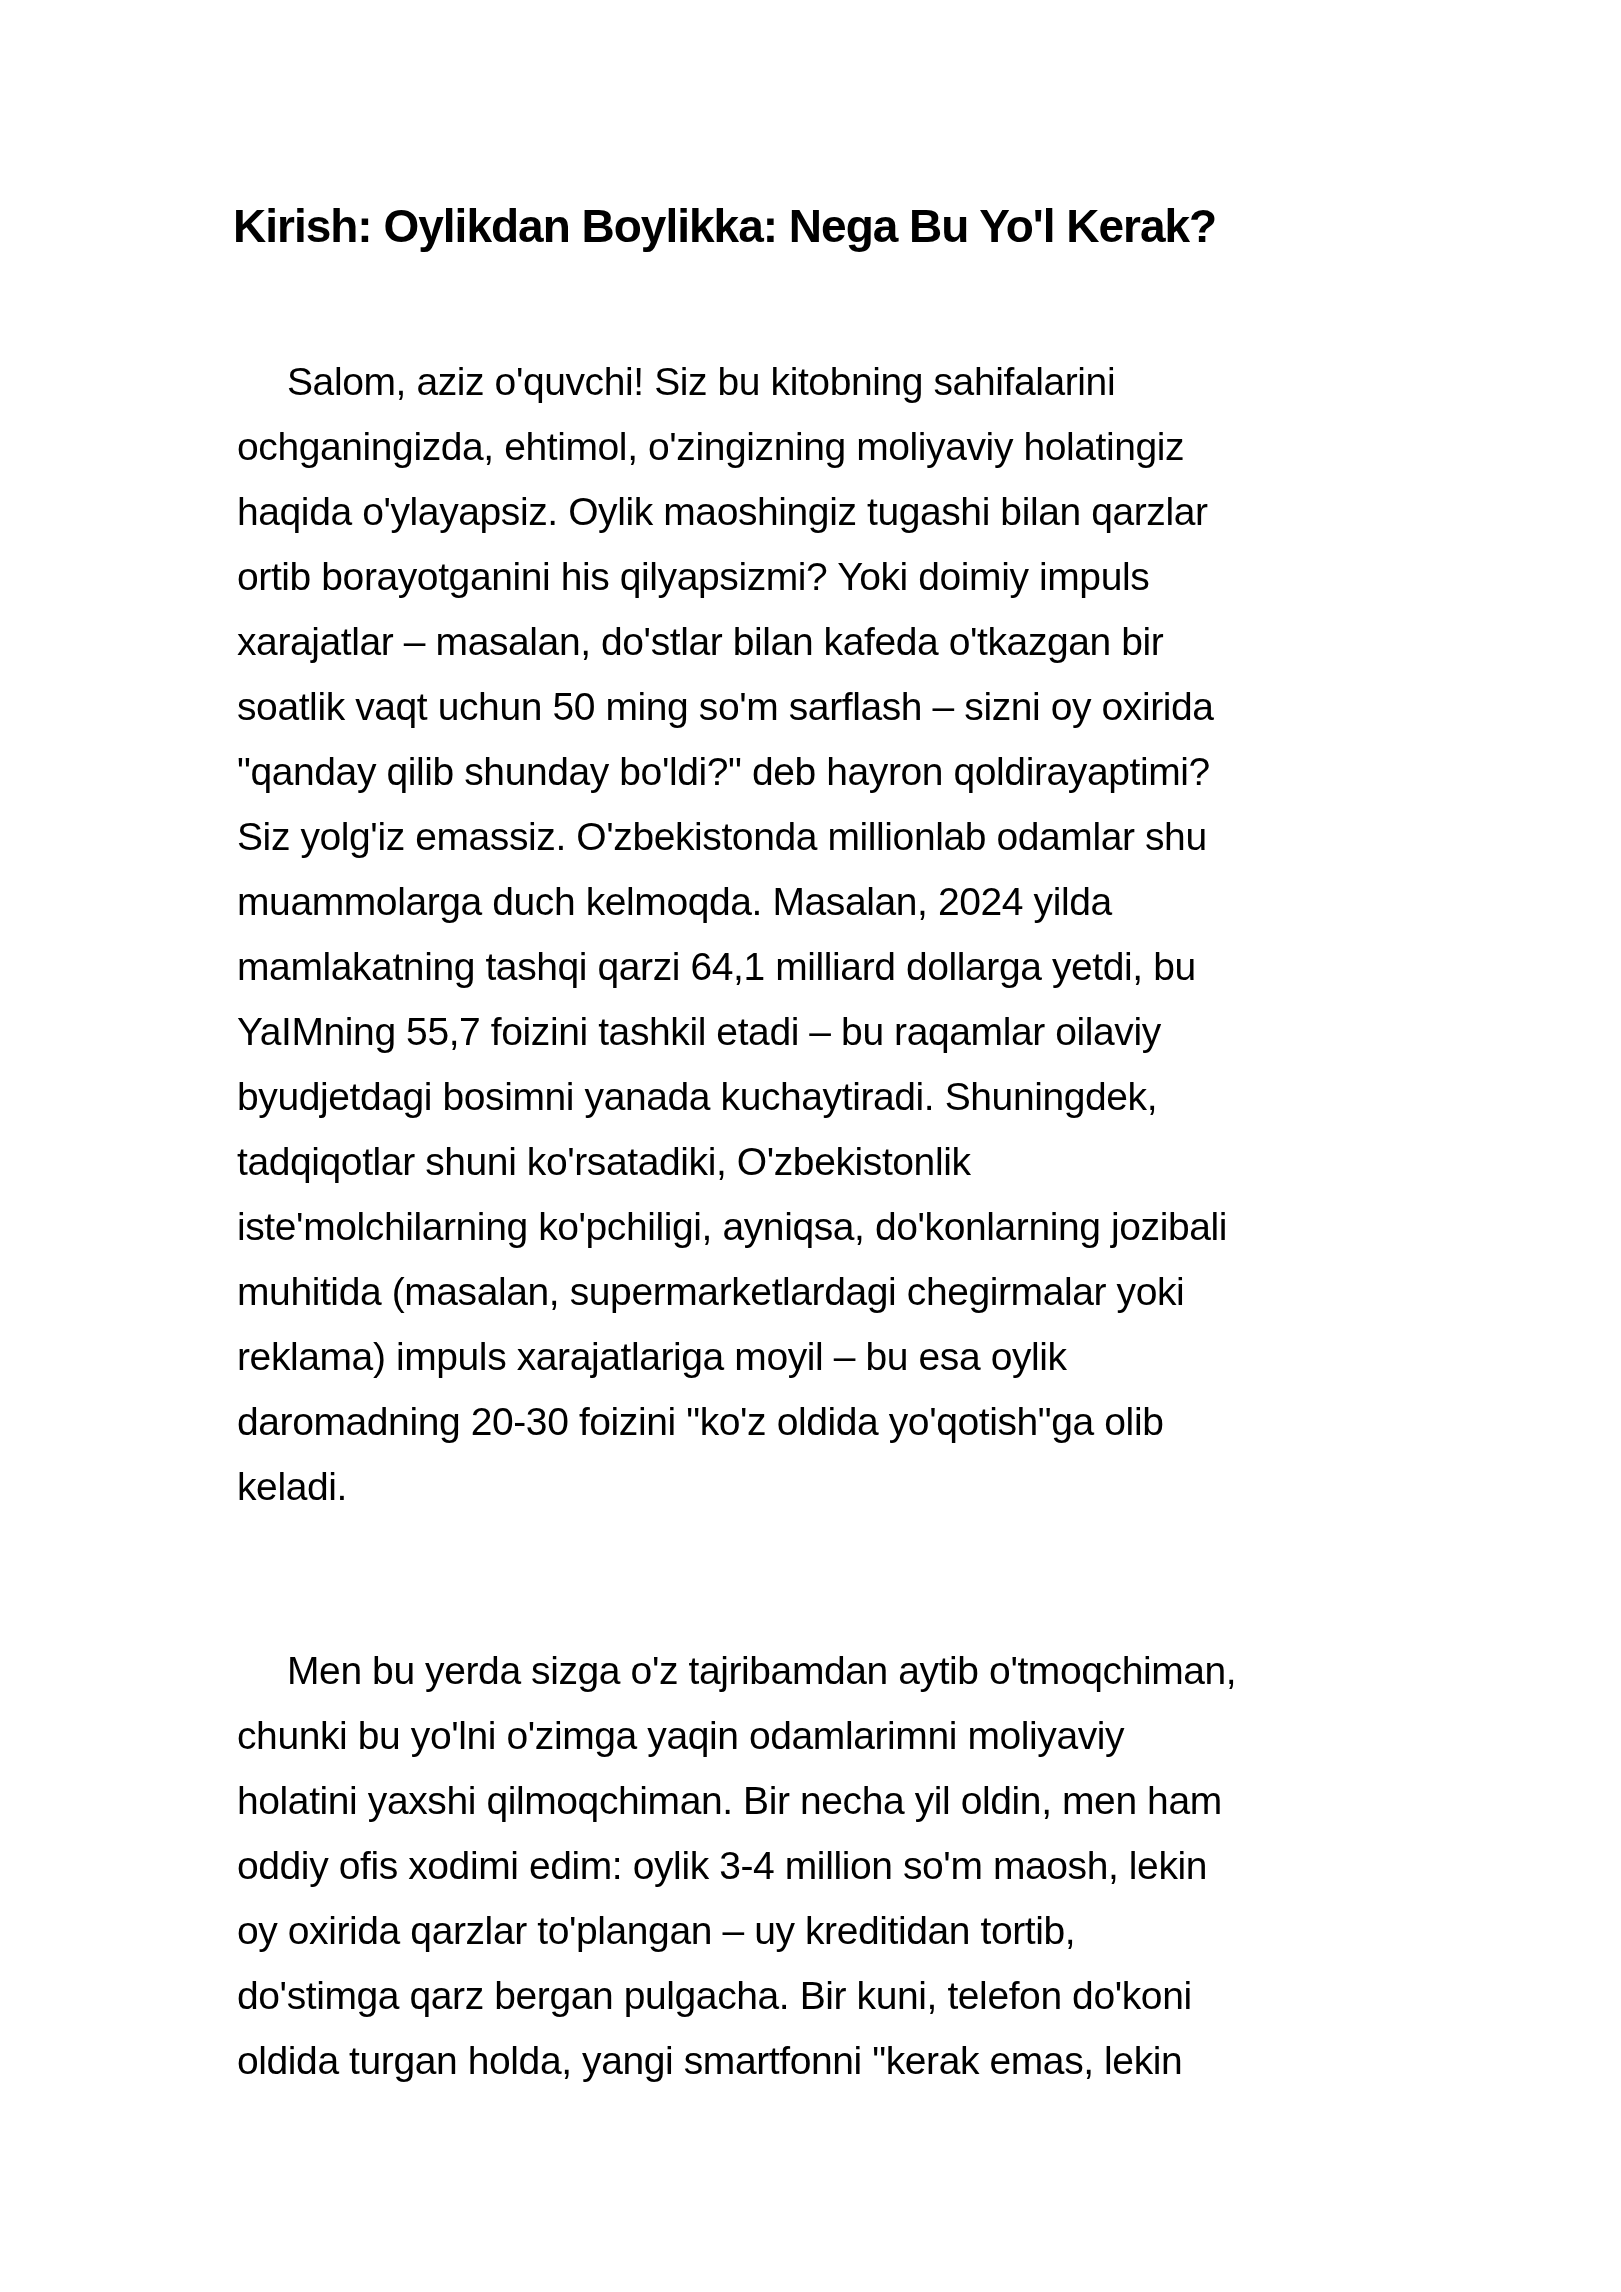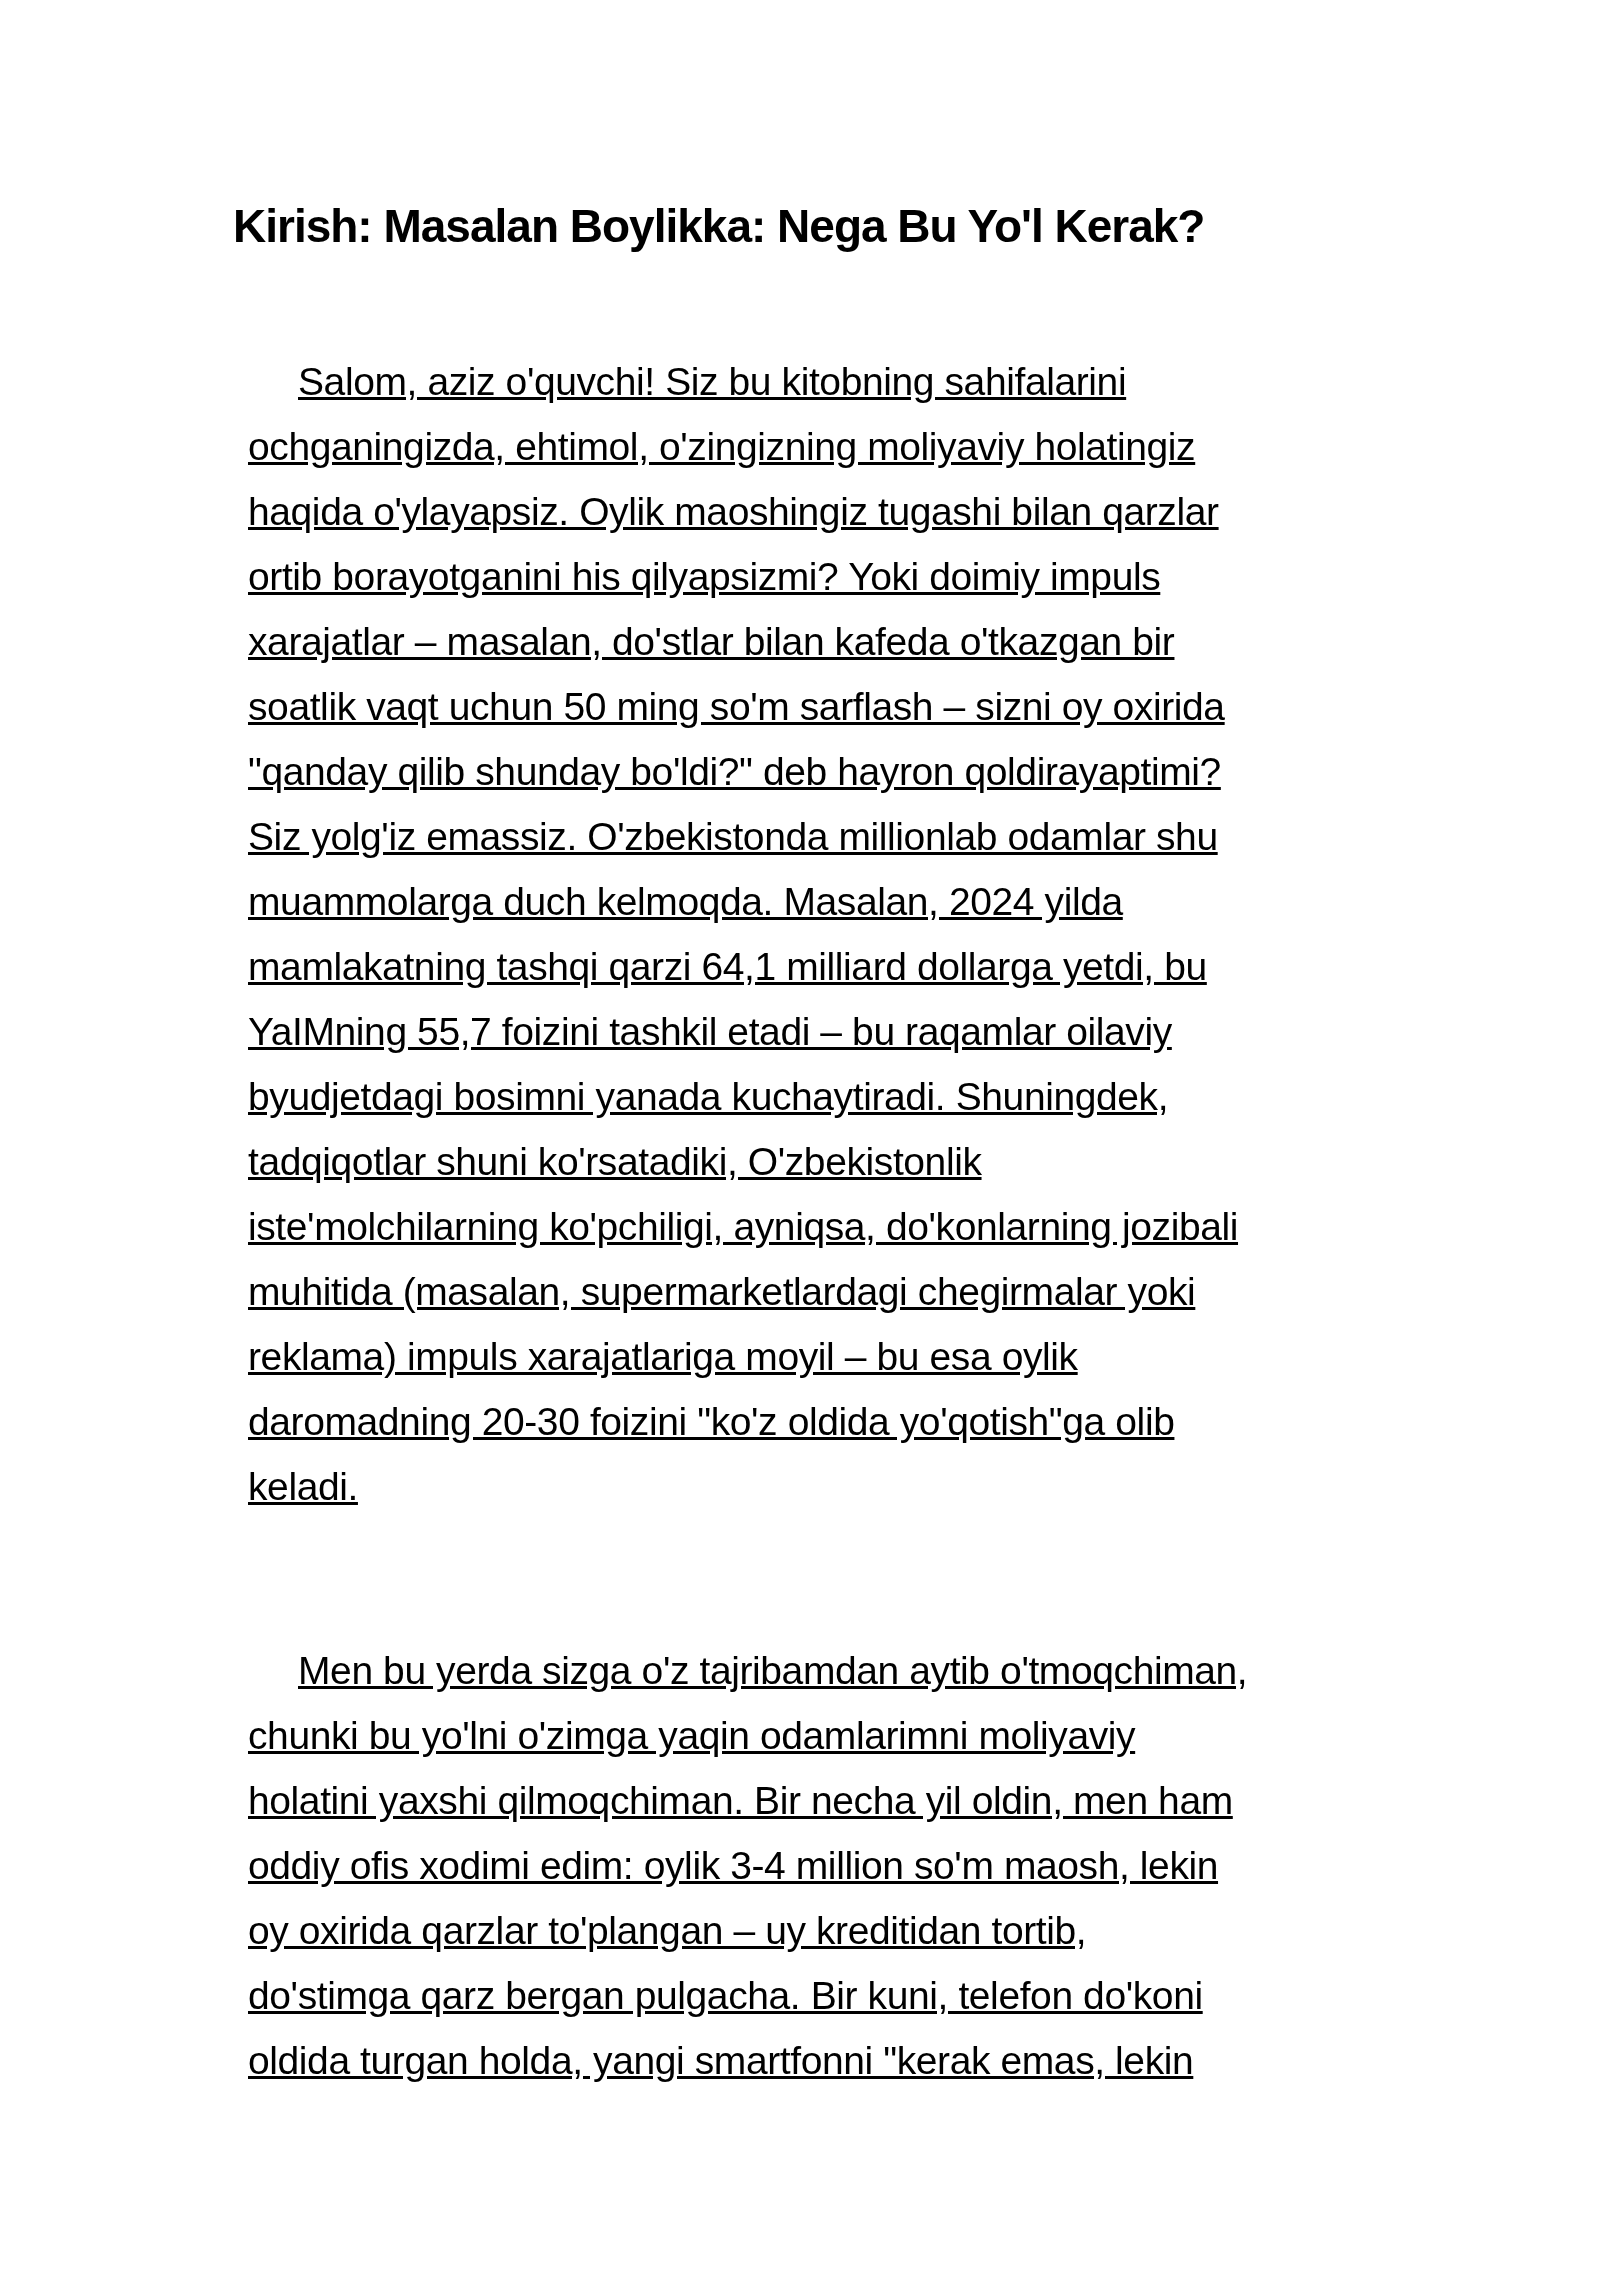--- a/index.html
+++ b/index.html
@@ -20,40 +20,39 @@
   .doc-title {
     margin: 0;
     padding: 197px 59px 0 233px;
     font-size: 46px;
     font-weight: 700;
     line-height: 58px;
     letter-spacing: -1px;
     color: #000000;
   }
   .para {
-    margin: 15px;
+    margin: 4px;
     padding-left: 233px;
     padding-right: 41px;
     font-size: 39px;
     font-weight: 400;
     line-height: 65px;
     letter-spacing: -0.4px;
     color: #000000;
     white-space: pre-line;   
     text-indent: 50px;       
-    text-decoration: underline;
   }
   .para-1 { margin-top: 94px; }
   .para-2 { margin-top: 119px; }
 </style>
 </head>
 <body>
 
 <div class="page">
-  <h1 class="doc-title">Kirish: Masalan Boylikka: Nega Bu Yo'l Kerak?</h1>
+  <h1 class="doc-title">Kirish: Oylikdan Boylikka: Nega Bu Yo'l Kerak?</h1>
 
   <p class="para para-1">Salom, aziz o'quvchi! Siz bu kitobning sahifalarini
 ochganingizda, ehtimol, o'zingizning moliyaviy holatingiz
 haqida o'ylayapsiz. Oylik maoshingiz tugashi bilan qarzlar
 ortib borayotganini his qilyapsizmi? Yoki doimiy impuls
 xarajatlar – masalan, do'stlar bilan kafeda o'tkazgan bir
 soatlik vaqt uchun 50 ming so'm sarflash – sizni oy oxirida
 "qanday qilib shunday bo'ldi?" deb hayron qoldirayaptimi?
 Siz yolg'iz emassiz. O'zbekistonda millionlab odamlar shu
 muammolarga duch kelmoqda. Masalan, 2024 yilda

